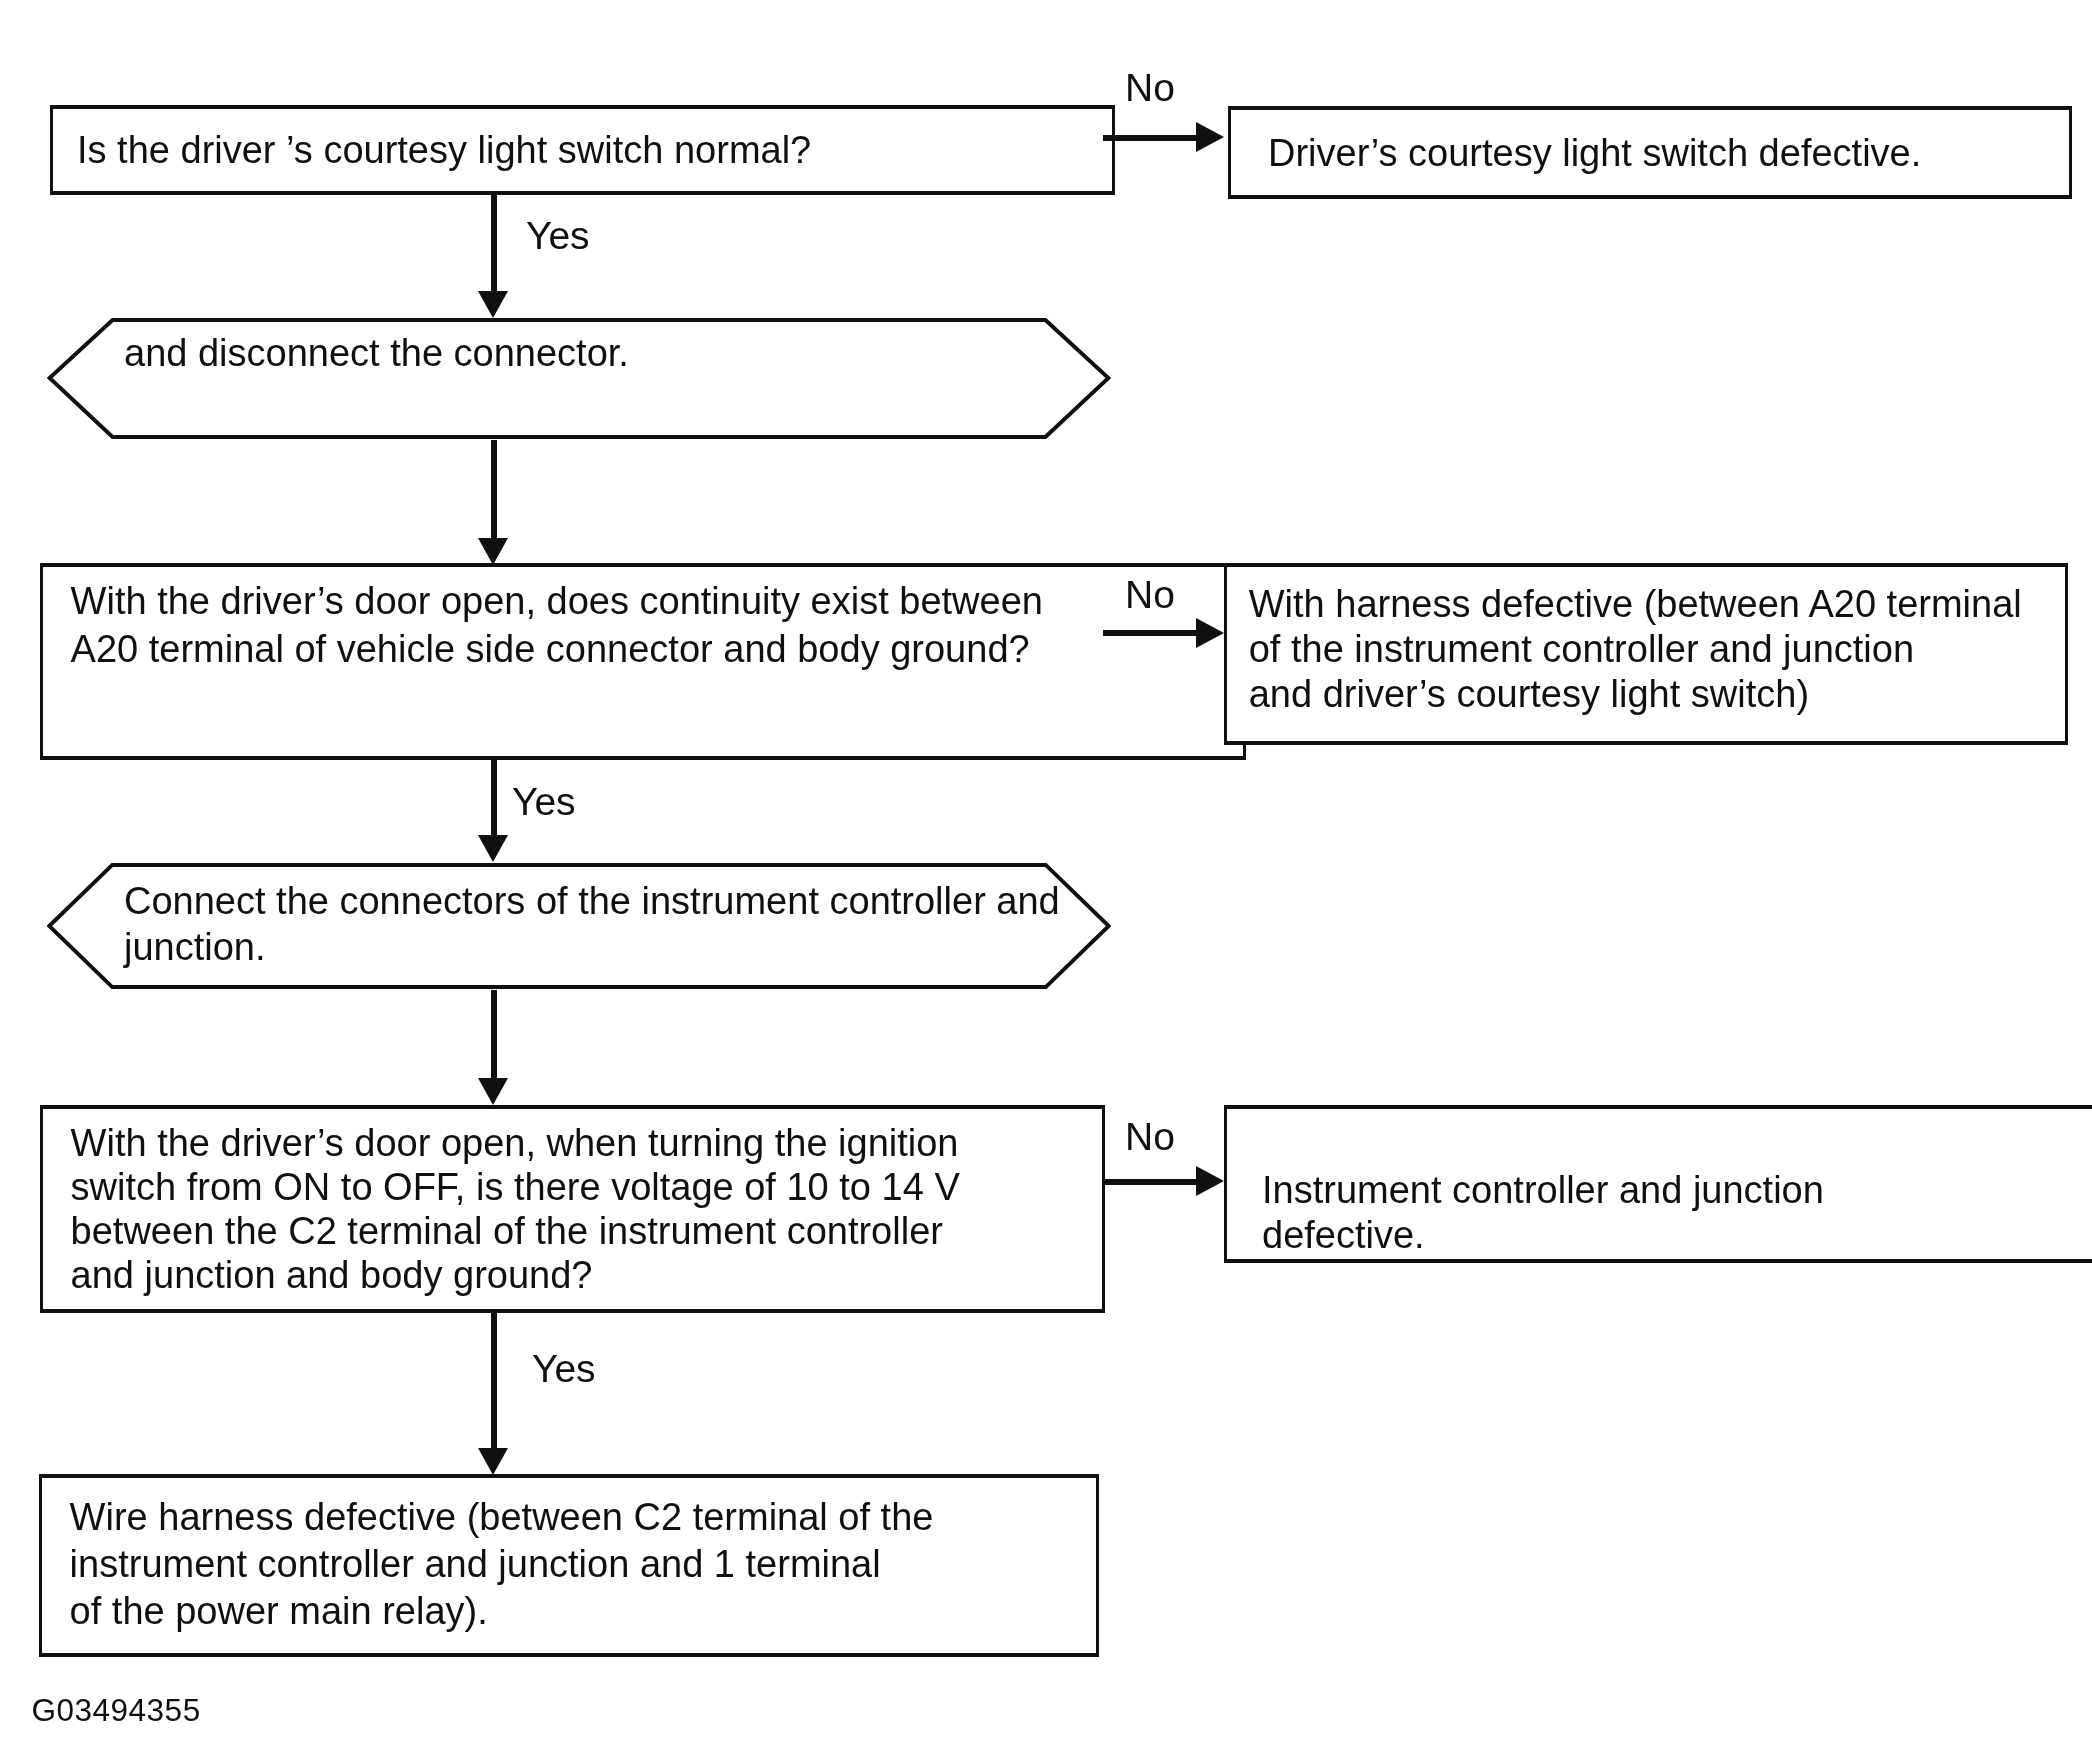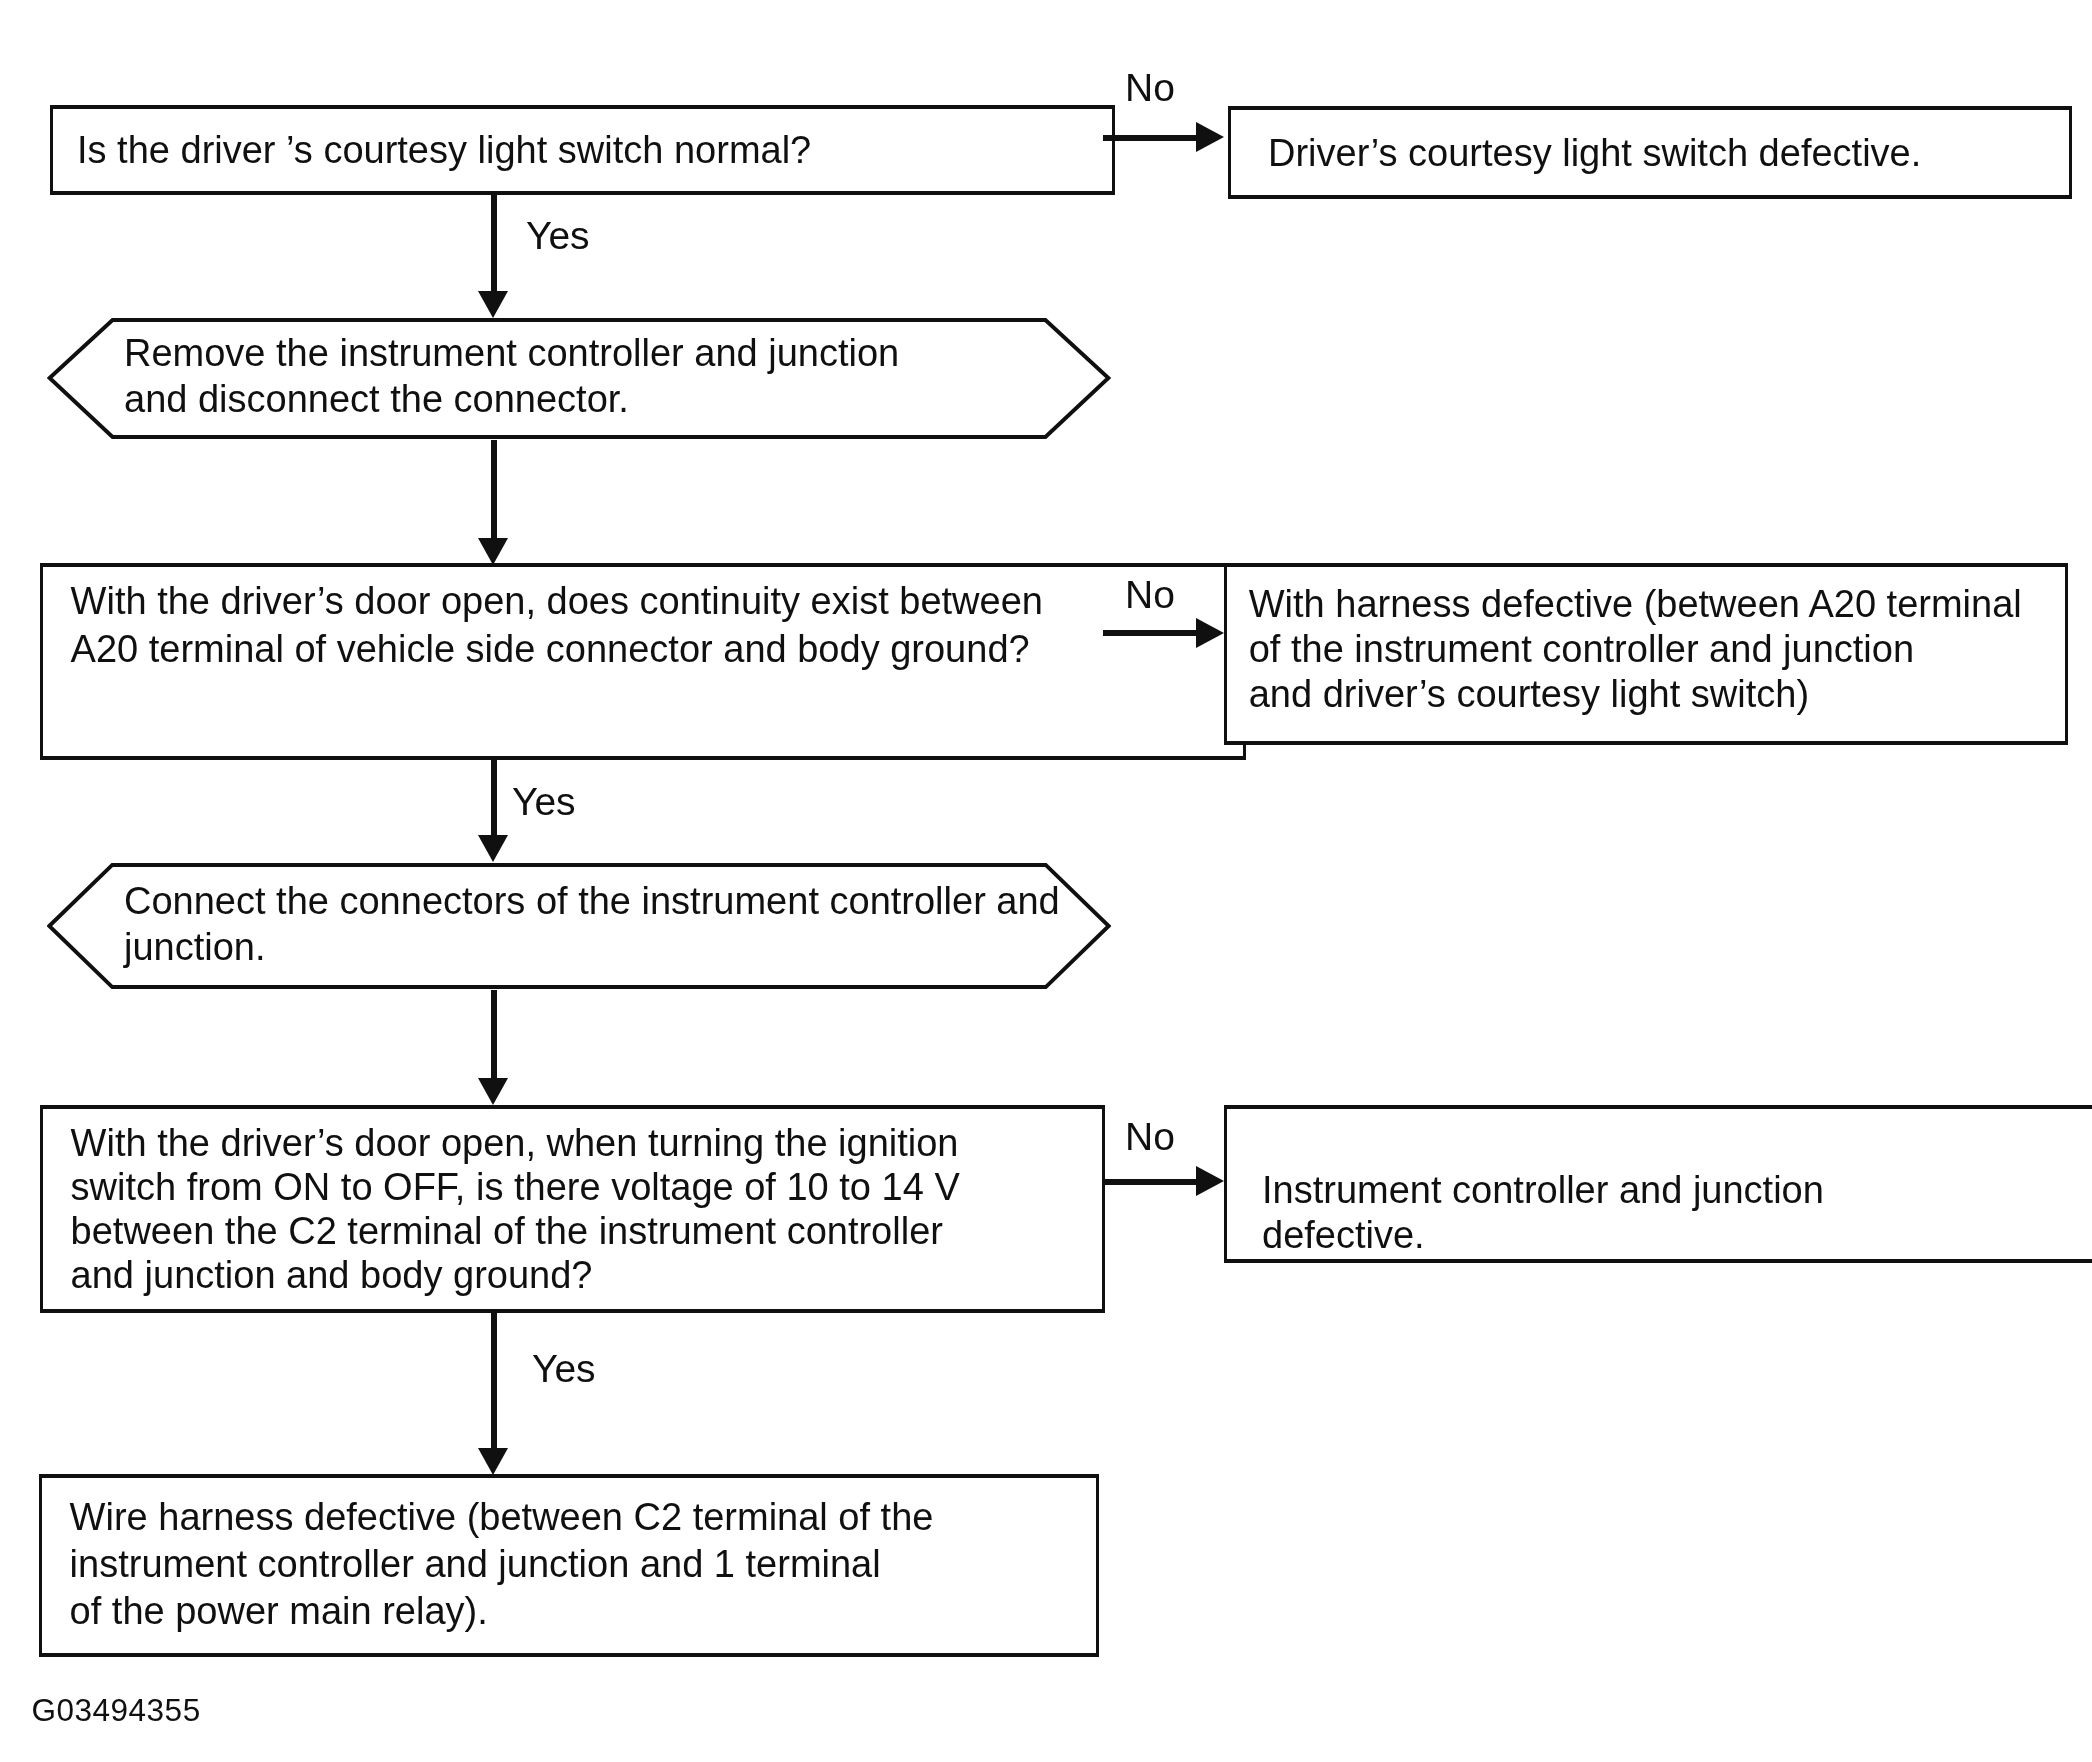--- a/index.html
+++ b/index.html
@@ -72,21 +72,20 @@
 
   <div class="vline" style="left:491px;top:194px;height:99px;"></div>
   <div class="lbl" style="left:526px;top:215px;">Yes</div>
   <div class="ah-down" style="left:478px;top:291px;"></div>
 
   <div class="hexwrap" style="left:47px;top:317px;width:1064px;height:123px;">
     <svg width="1064" height="123" viewBox="0 0 1080 125">
       <polygon points="2,62 66,3 1014,3 1078,62 1014,122 66,122" fill="var(--paper,#ffffff)" stroke="var(--ink,#101010)" stroke-width="4"></polygon>
     </svg>
     <div class="hextext node-text" style="left:77px;top:12.8px;">
-      <div>Remove the instrument controller and junction</div>
       <div>and disconnect the connector.</div>
     </div>
   </div>
 
   <div class="vline" style="left:491px;top:440px;height:100px;"></div>
   <div class="ah-down" style="left:478px;top:538px;"></div>
 
   <div class="box" style="left:40px;top:563px;width:1206px;height:197px;padding:9.9px 19.7px 0 27.6px;">
     <div class="node-text" style="line-height:48px;">
       <div>With the driver’s door open, does continuity exist between</div>

